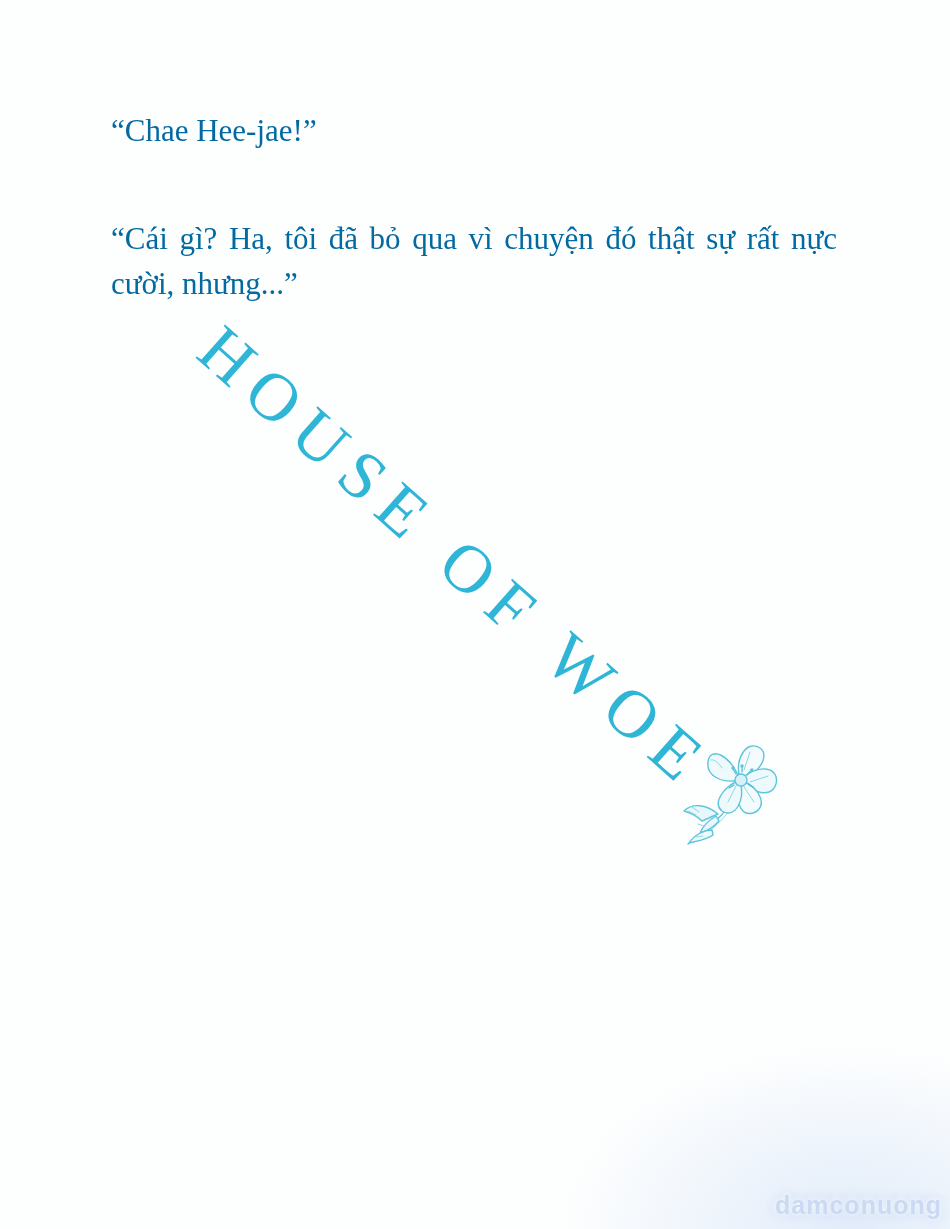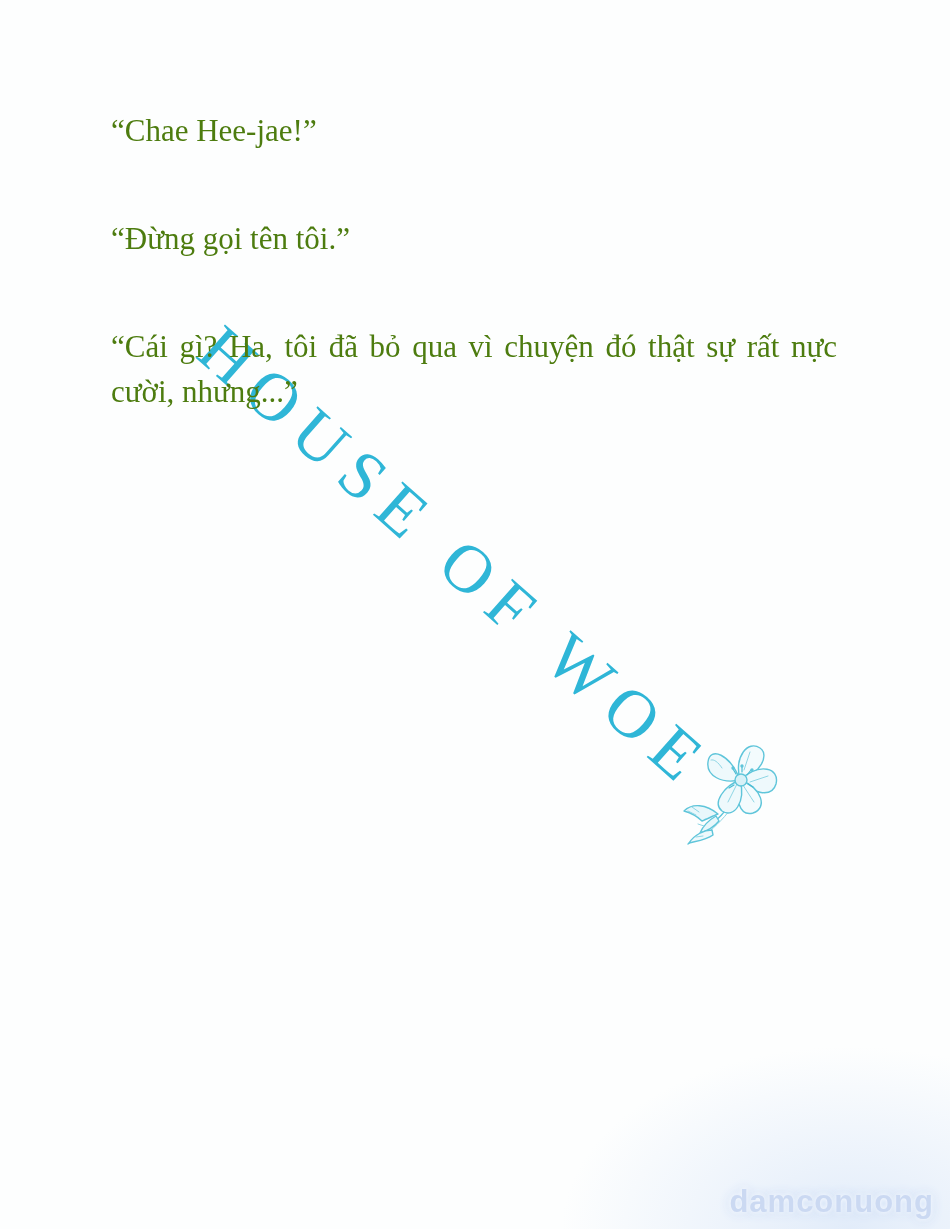--- a/index.html
+++ b/index.html
@@ -40,21 +40,21 @@
     z-index: 2;
   }
 
   
   .content {
     position: absolute;
     left: 111px;
     top: 108px;
     width: 726px;
     z-index: 3;
-    color: #4d7c0f;
+    color: #0369a1;
     font-size: 31px;
     line-height: 45px;
     text-align: justify;
   }
   .content p { margin: 0 0 63px 0; }
 
   
   .corner-glow {
     position: absolute;
     right: 0;
@@ -64,26 +64,26 @@
     z-index: 4;
     pointer-events: none;
     background: radial-gradient(ellipse at 75% 100%,
                 rgba(203, 221, 246, 0.55),
                 rgba(203, 221, 246, 0) 68%);
   }
 
   
   .site-watermark {
     position: absolute;
-    right: 16px;
+    right: 8px;
     bottom: 9px;
     z-index: 5;
     font-family: "Liberation Sans", "DejaVu Sans", sans-serif;
     font-weight: 700;
-    font-size: 31px;
+    font-size: 25px;
     letter-spacing: 1px;
     color: #cbd9f2;
     text-shadow: 0 0 5px #ffffff, 0 0 12px rgba(190, 212, 245, 0.95);
     user-select: none;
   }
 </style>
 </head>
 <body>
 
 <div class="page">
@@ -112,21 +112,20 @@
       <circle cx="65" cy="44" r="6" fill="#d7f1f7"></circle>
       <path d="M60,38 L57,33 M66,36 L66,31 M71,39 L75,34 M72,48 L77,51 M58,49 L53,52" stroke="#49bcd3" stroke-width="1.2"></path>
       <circle cx="57" cy="32" r="1" fill="#49bcd3"></circle>
       <circle cx="66" cy="30" r="1" fill="#49bcd3"></circle>
       <circle cx="76" cy="34" r="1" fill="#49bcd3"></circle>
     </g>
   </svg>
 
   <main class="content">
     <p>“Chae Hee-jae!”</p>
-    <p>“Đừng gọi tên tôi.”</p>
     <p>“Cái gì? Ha, tôi đã bỏ qua vì chuyện đó thật sự rất nực cười, nhưng...”</p>
   </main>
 
   <div class="corner-glow"></div>
 
   <div class="site-watermark">damconuong</div>
 
 </div>
 
 </body></html>

